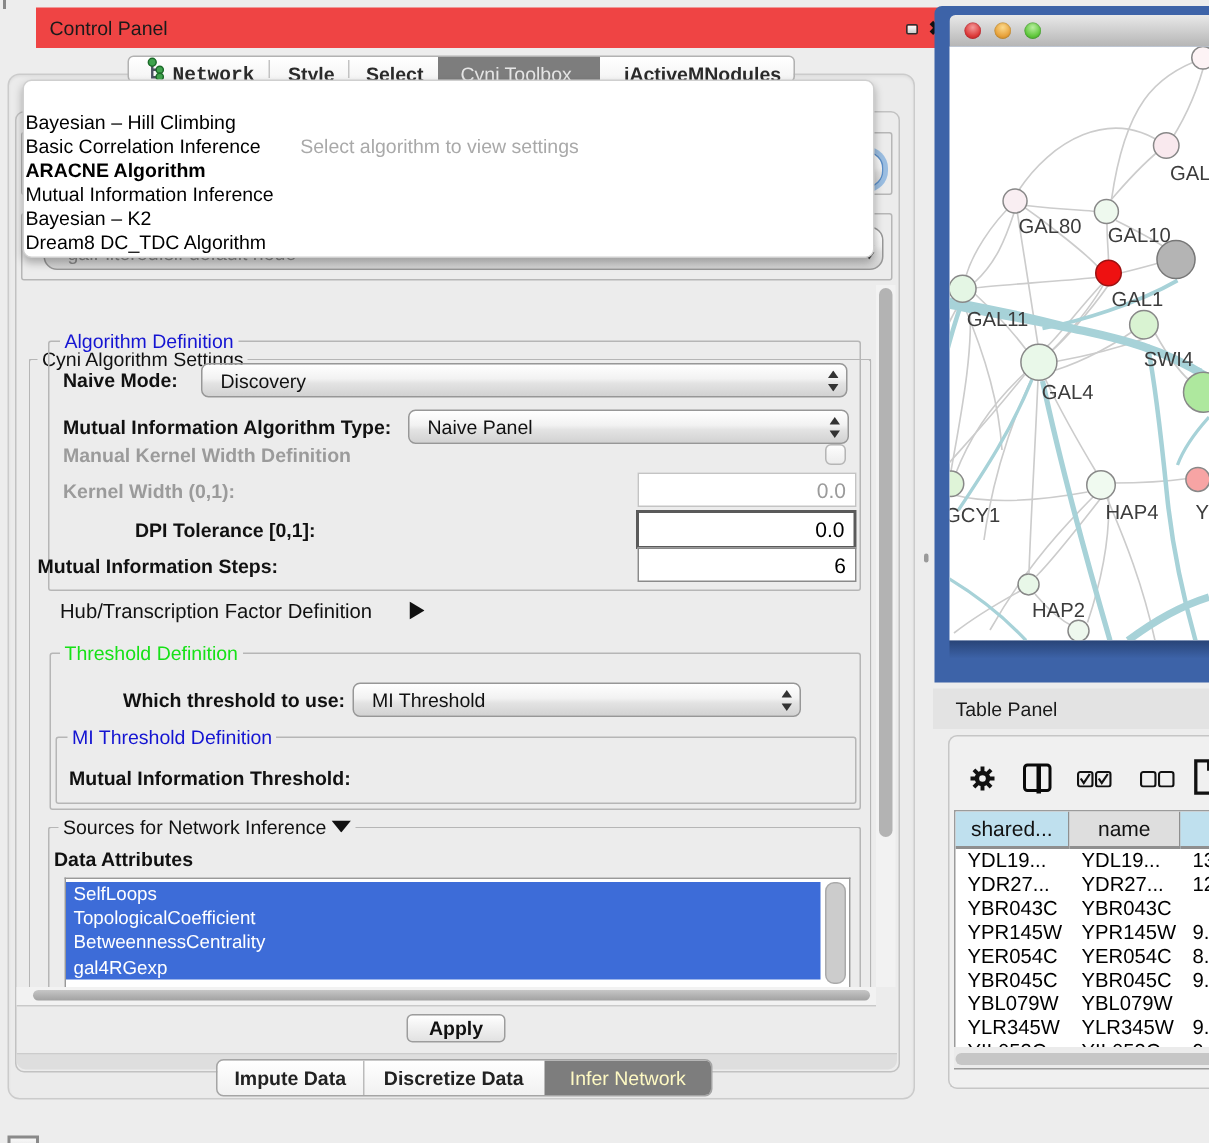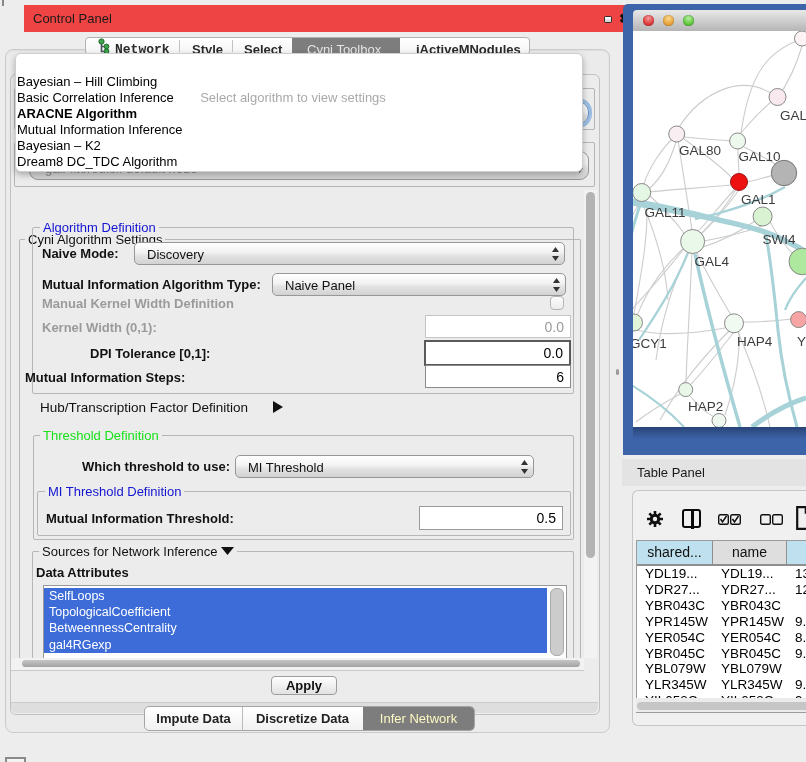--- a/index.html
+++ b/index.html
@@ -97,23 +97,20 @@
     <svg class="spin" viewBox="0 0 7 14">
         <path d="M3.5 0 L7 5 L0 5 Z" fill="#333"></path>
         <path d="M3.5 14 L7 9 L0 9 Z" fill="#333"></path>
       </svg>
   </div>
 
   <div class="fset" style="left:26px;top:301px;width:532px;height:43px;">
     <div class="leg" style="left:7px;color:#1414d2;">MI Threshold Definition</div>
   </div>
   <div class="lbl abs" style="left:35px;top:321px;">Mutual Information Threshold:</div>
-  <div class="tfield" style="left:408px;top:316px;width:142px;height:22px;border:1px solid #9a9a9a;">
-      <span style="color:#000;">0.5</span>
-    </div>
 
   <div class="fset" style="left:21px;top:361px;width:540px;height:140px;border-bottom:none;">
     <div class="leg" style="left:6px;color:#111;">Sources for Network Inference <svg width="13" height="8" viewBox="0 0 13 8" style="vertical-align:1px;">
           <path d="M0 0 L13 0 L6.5 8 Z" fill="#111"></path>
         </svg></div>
   </div>
   <div class="lbl abs" style="left:25px;top:375px;font-size:13px;">Data Attributes</div>
 
   <div class="abs" style="left:32px;top:395px;width:522px;height:73px;background:#fff;border:1px solid #999;border-bottom:none;">
     <div class="abs" style="left:0;top:2px;width:503px;height:65px;background:#3d6cd8;"></div>

